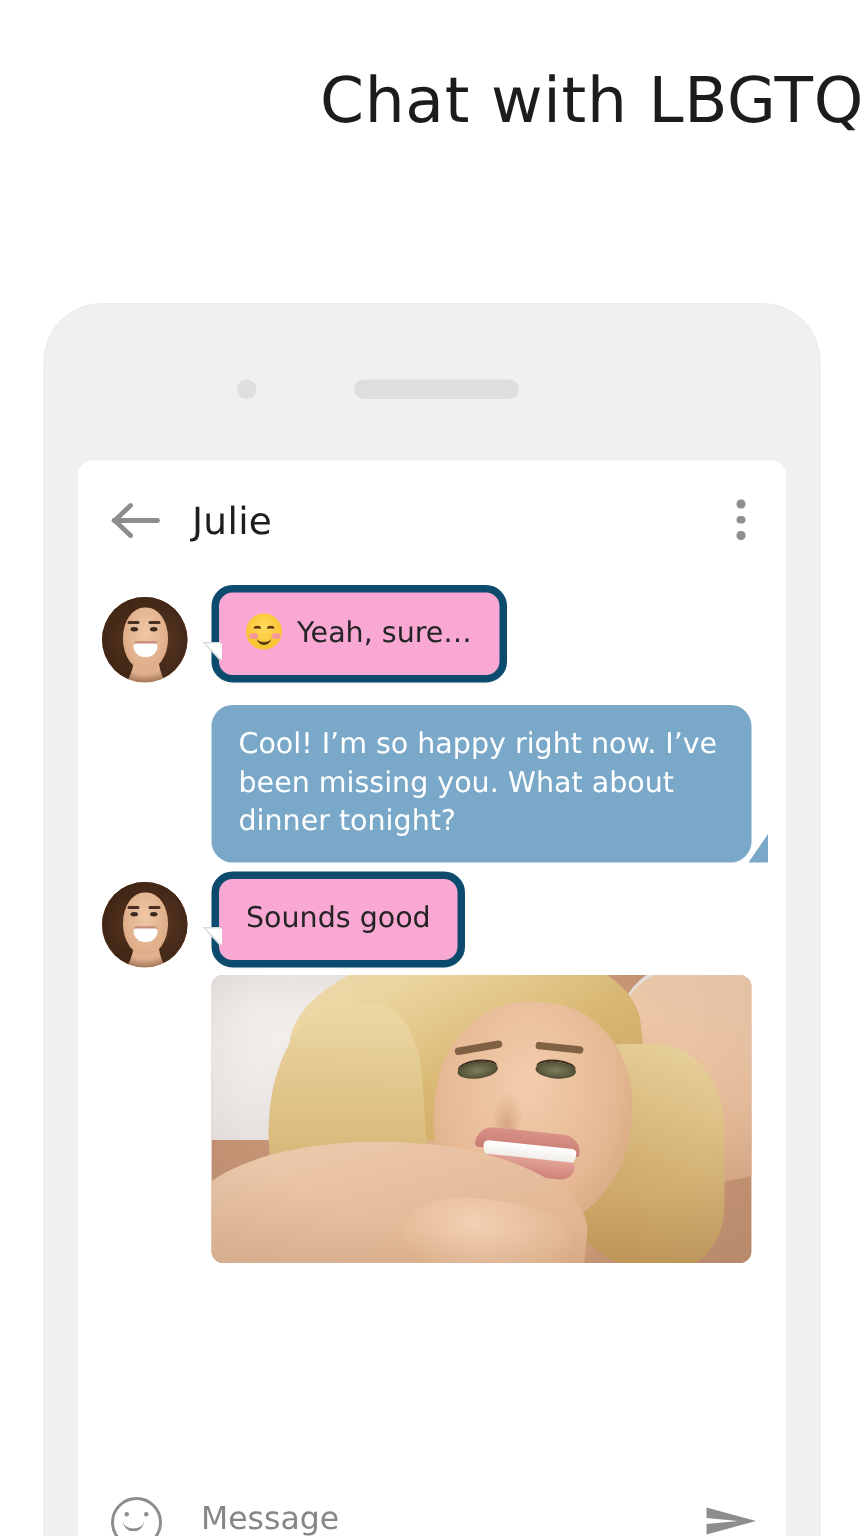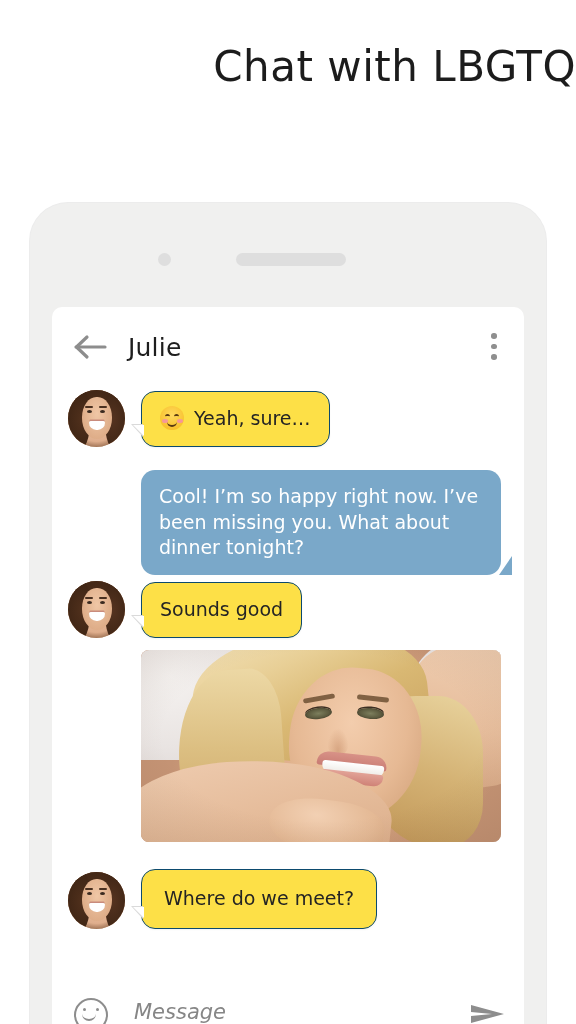--- a/index.html
+++ b/index.html
@@ -164,22 +164,22 @@
   .av-brow.r { left: 31px; }
   .av-smile {
     position: absolute; left: 21px; top: 31px; width: 16px; height: 9px;
     background: #ffffff;
     border-radius: 2px 2px 9px 9px;
     box-shadow: 0 -2px 0 -0.5px #c98b7c;
   }
 
   .bubble {
     position: relative;
-    background: #fde047;
-    border: 1px solid #0c4a6e;
+    background: #f9a8d4;
+    border: 5px solid #0c4a6e;
     border-radius: 14px;
     padding: 14px 18px;
     font-size: 19px;
     color: #242424;
     font-family: "DejaVu Sans", sans-serif;
     line-height: 1.35;
     box-shadow: 0 1px 2px rgba(0,0,0,0.045);
   }
   .bubble.left { margin-left: 16px; }
   .bubble.left::before {
@@ -384,21 +384,20 @@
     border-radius: 0 0 14px 14px;
   }
   .msg-placeholder {
     position: absolute;
     left: 82px;
     top: 28px;
     font-size: 21px;
     color: #868686;
     font-family: "DejaVu Sans", sans-serif;
     cursor: text;
-    font-style: italic;
   }
   .send-btn {
     position: absolute;
     right: 18px;
     top: 28px;
     width: 36px;
     height: 28px;
     cursor: pointer;
   }
 </style>
@@ -496,39 +495,20 @@
     <div class="ph-eye r"></div>
     <div class="ph-nose"></div>
     <div class="ph-lip-top"></div>
     <div class="ph-teeth"></div>
     <div class="ph-lip-bot"></div>
     <div class="ph-arm-l"></div>
     <div class="ph-hand"></div>
     <div class="ph-shadow"></div>
   </div>
 
-  <div class="msg-row" style="left:16px; top:562px;">
-    <div class="avatar">
-      <div class="avatar-art">
-        <div class="av-bg"></div>
-        <div class="av-hair-top"></div>
-        <div class="av-hair-l"></div>
-        <div class="av-hair-r"></div>
-        <div class="av-face"></div>
-        <div class="av-brow l"></div>
-        <div class="av-brow r"></div>
-        <div class="av-eye l"></div>
-        <div class="av-eye r"></div>
-        <div class="av-smile"></div>
-      </div>
-    </div>
-    <div class="bubble left" style="padding:16px 22px;">
-      <span>Where do we meet?</span>
-    </div>
-  </div>
 
   <div class="inputbar">
     <div class="smiley">
       <span class="s-eye l"></span>
       <span class="s-eye r"></span>
       <span class="s-mouth"></span>
     </div>
     <div class="msg-placeholder">Message</div>
     <div class="send-btn">
       <svg width="36" height="28" viewBox="0 0 36 28" aria-hidden="true">

